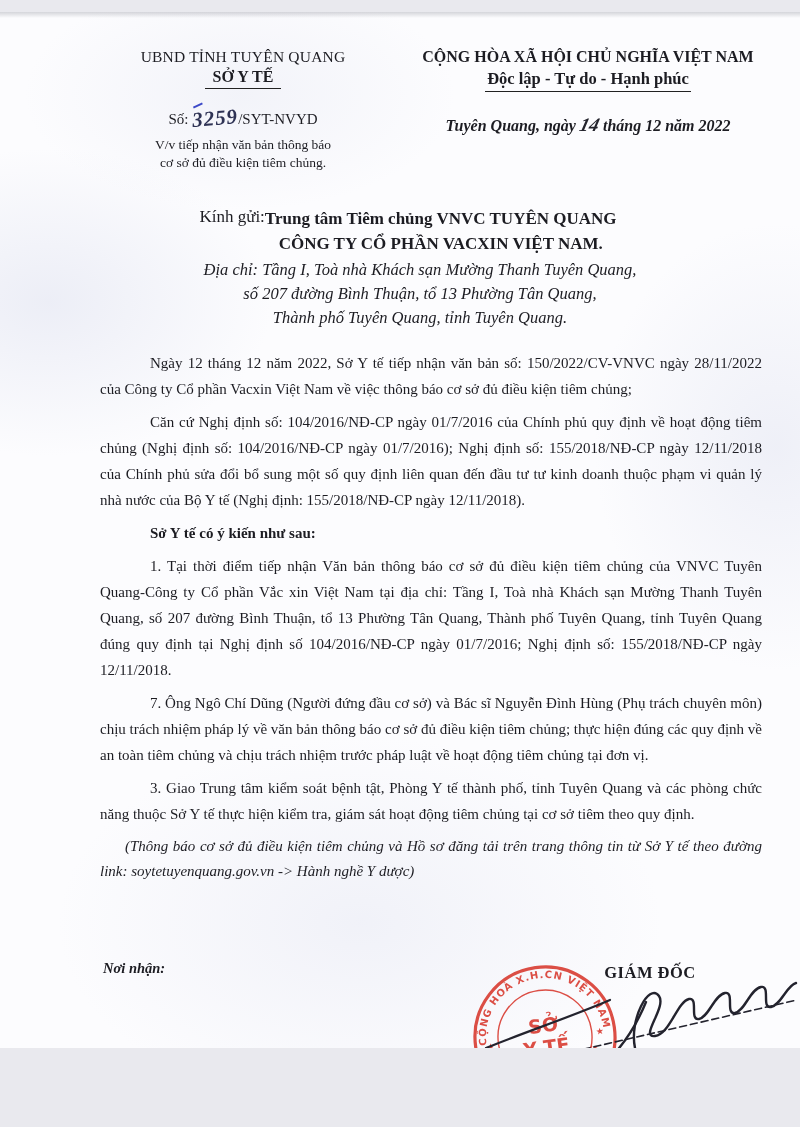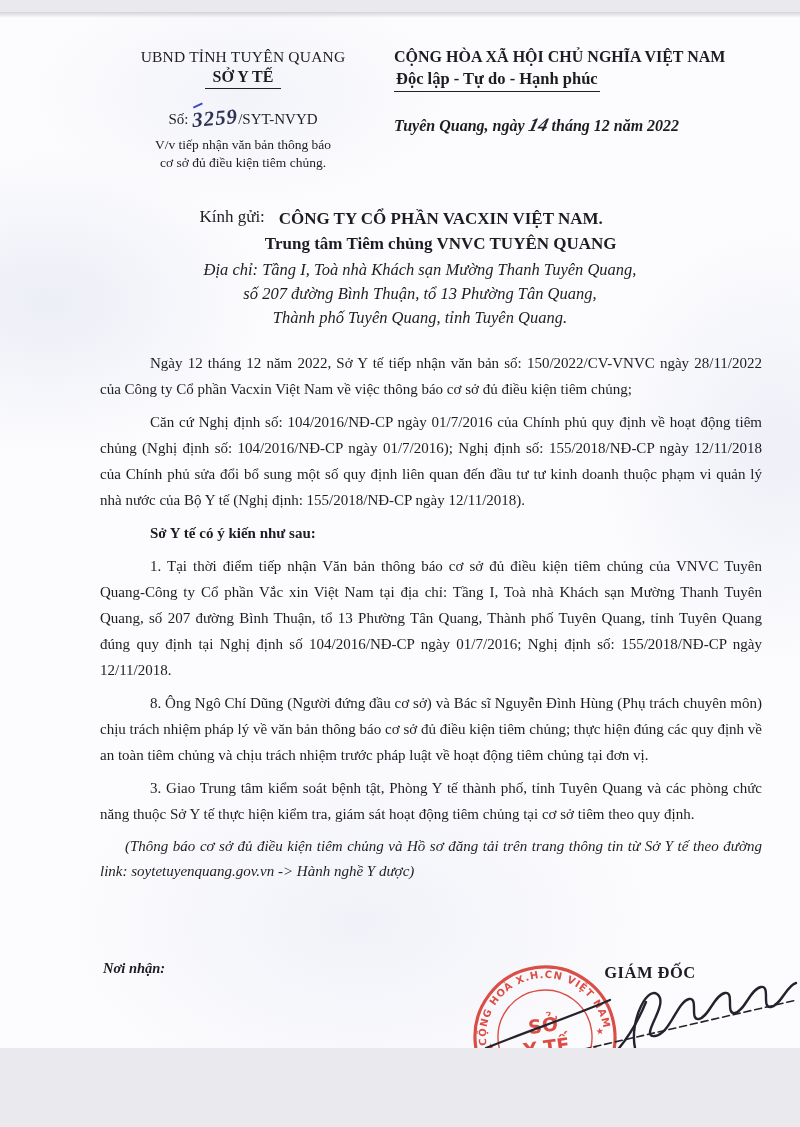--- a/index.html
+++ b/index.html
@@ -16,21 +16,21 @@
       radial-gradient(ellipse 260px 320px at 97% 42%, rgba(203,208,230,.28), transparent 70%),
       radial-gradient(ellipse 420px 260px at 45% 88%, rgba(208,212,232,.26), transparent 72%),
       radial-gradient(ellipse 300px 160px at 30% 8%, rgba(208,212,232,.22), transparent 72%),
       #fcfcfe;
   }
   .edge-top{position:absolute;top:0;left:0;width:100%;height:6px;
     background:linear-gradient(rgba(110,112,125,.28),transparent);}
   
   .hdr{display:flex;padding:36px 18px 0 92px;}
   .hdr-left{width:302px;text-align:center;}
-  .hdr-right{flex:1;text-align:left;}
+  .hdr-right{flex:1;text-align:center;}
   .org-parent{font-size:15.5px;letter-spacing:.2px;}
   .org-name{font-weight:bold;font-size:16px;margin-top:2px;}
   .org-name span{display:inline-block;border-bottom:1.5px solid #222;padding:0 8px 2px;}
   .nation{font-weight:bold;font-size:16px;}
   .motto{font-weight:bold;font-size:16.5px;margin-top:3px;}
   .motto span{display:inline-block;border-bottom:1.5px solid #222;padding:0 2px 2px;}
   .doc-no{margin-top:16px;font-size:15px;white-space:nowrap;}
   .hand-number{display:inline-block;font-size:21px;font-style:italic;
     transform:rotate(-5deg) translateY(1px);color:#2e3254;font-weight:bold;
     letter-spacing:1px;position:relative;}
@@ -90,36 +90,36 @@
         <span>Tuyên Quang, ngày</span>
         <span class="hand-day">14</span>
         <span>tháng 12 năm 2022</span>
       </div>
     </div>
   </div>
 
   <div class="kinhgui">
     <span class="kg-label">Kính gửi:</span>
     <div class="kg-names">
+      <div>Trung tâm Tiêm chủng VNVC TUYÊN QUANG</div>
       <div>CÔNG TY CỔ PHẦN VACXIN VIỆT NAM.</div>
-      <div>Trung tâm Tiêm chủng VNVC TUYÊN QUANG</div>
     </div>
   </div>
   <div class="kg-address">
     <div>Địa chỉ: Tầng I, Toà nhà Khách sạn Mường Thanh Tuyên Quang,</div>
     <div>số 207 đường Bình Thuận, tổ 13 Phường Tân Quang,</div>
     <div>Thành phố Tuyên Quang, tỉnh Tuyên Quang.</div>
   </div>
 
   <div class="body">
     <p>Ngày 12 tháng 12 năm 2022, Sở Y tế tiếp nhận văn bản số: 150/2022/CV-VNVC ngày 28/11/2022 của Công ty Cổ phần Vacxin Việt Nam về việc thông báo cơ sở đủ điều kiện tiêm chủng;</p>
     <p>Căn cứ Nghị định số: 104/2016/NĐ-CP ngày 01/7/2016 của Chính phủ quy định về hoạt động tiêm chủng (Nghị định số: 104/2016/NĐ-CP ngày 01/7/2016); Nghị định số: 155/2018/NĐ-CP ngày 12/11/2018 của Chính phủ sửa đổi bổ sung một số quy định liên quan đến đầu tư tư kinh doanh thuộc phạm vi quản lý nhà nước của Bộ Y tế (Nghị định: 155/2018/NĐ-CP ngày 12/11/2018).</p>
     <p class="opinion">Sở Y tế có ý kiến như sau:</p>
     <p>1. Tại thời điểm tiếp nhận Văn bản thông báo cơ sở đủ điều kiện tiêm chủng của VNVC Tuyên Quang-Công ty Cổ phần Vắc xin Việt Nam tại địa chỉ: Tầng I, Toà nhà Khách sạn Mường Thanh Tuyên Quang, số 207 đường Bình Thuận, tổ 13 Phường Tân Quang, Thành phố Tuyên Quang, tỉnh Tuyên Quang đúng quy định tại Nghị định số 104/2016/NĐ-CP ngày 01/7/2016; Nghị định số: 155/2018/NĐ-CP ngày 12/11/2018.</p>
-    <p>8. Ông Ngô Chí Dũng (Người đứng đầu cơ sở) và Bác sĩ Nguyễn Đình Hùng (Phụ trách chuyên môn) chịu trách nhiệm pháp lý về văn bản thông báo cơ sở đủ điều kiện tiêm chủng; thực hiện đúng các quy định về an toàn tiêm chủng và chịu trách nhiệm trước pháp luật về hoạt động tiêm chủng tại đơn vị.</p>
+    <p>7. Ông Ngô Chí Dũng (Người đứng đầu cơ sở) và Bác sĩ Nguyễn Đình Hùng (Phụ trách chuyên môn) chịu trách nhiệm pháp lý về văn bản thông báo cơ sở đủ điều kiện tiêm chủng; thực hiện đúng các quy định về an toàn tiêm chủng và chịu trách nhiệm trước pháp luật về hoạt động tiêm chủng tại đơn vị.</p>
     <p>3. Giao Trung tâm kiểm soát bệnh tật, Phòng Y tế thành phố, tỉnh Tuyên Quang và các phòng chức năng thuộc Sở Y tế thực hiện kiểm tra, giám sát hoạt động tiêm chủng tại cơ sở tiêm theo quy định.</p>
     <p class="note">(Thông báo cơ sở đủ điều kiện tiêm chủng và Hồ sơ đăng tải trên trang thông tin từ Sở Y tế theo đường link: soytetuyenquang.gov.vn -&gt; Hành nghề Y dược)</p>
   </div>
 
   <div class="noinhan">
     <div class="noinhan-label">Nơi nhận:</div>
   </div>
 
   <div class="sig-title">GIÁM ĐỐC</div>
 

